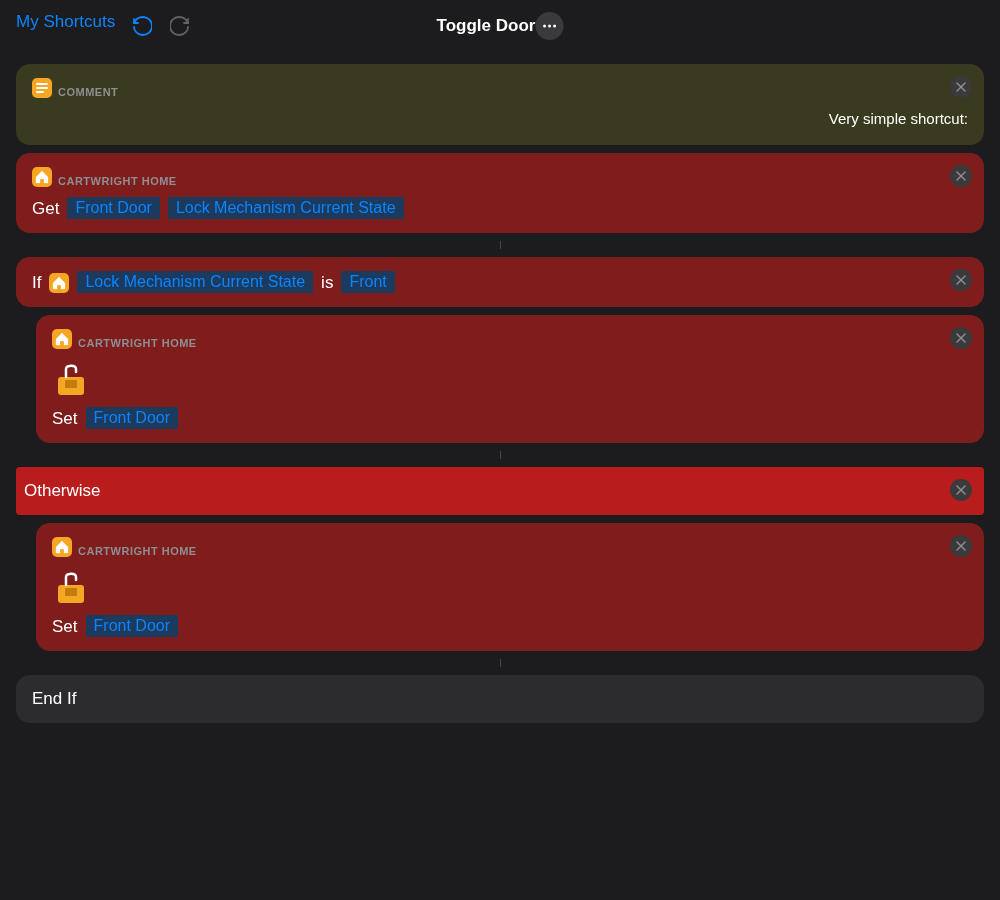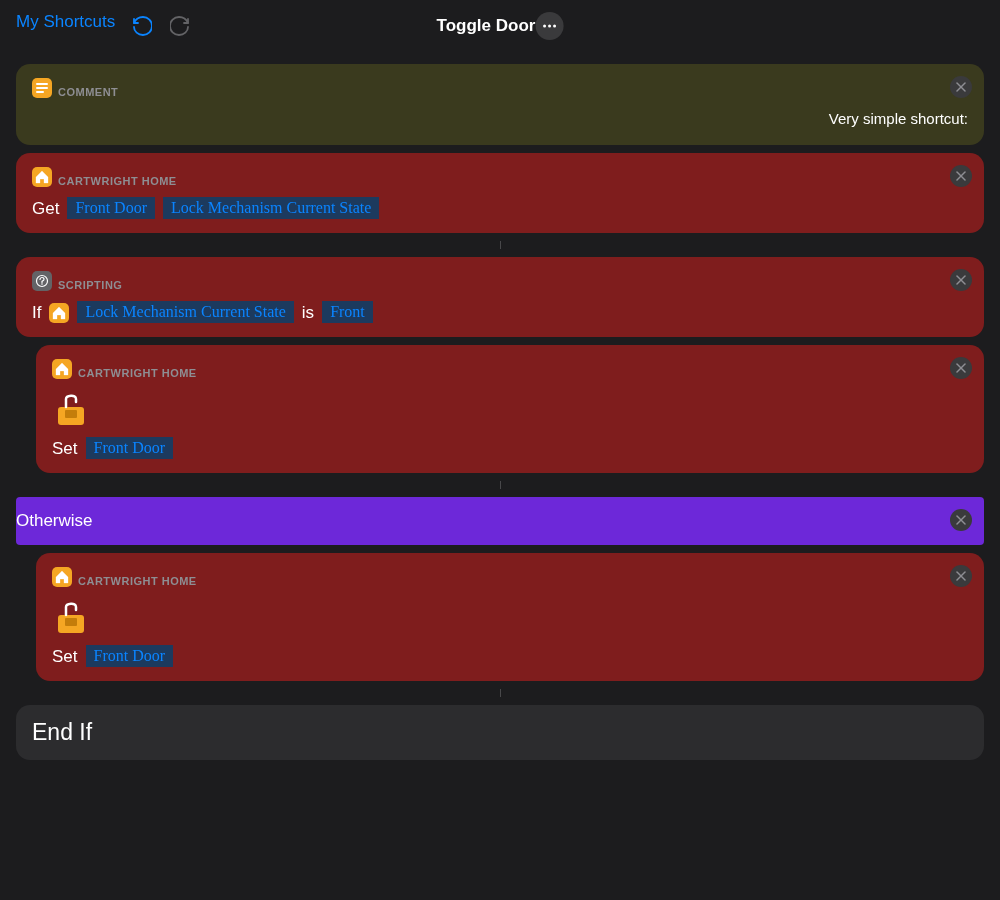--- a/index.html
+++ b/index.html
@@ -165,21 +165,20 @@
       align-items: flex-end;
       gap: 8px;
       flex-wrap: wrap;
     }
     .action-token {
       color: #0a84ff;
       background: #1c3a5e;
       padding: 2px 8px;
       border-radius: 0;
       font-size: 16px;
-      font-family: Liberation Serif, serif;
     }
 
     
     .connector {
       display: flex;
       justify-content: center;
       height: 8px;
     }
     .connector-line {
       width: 1px;
@@ -187,39 +186,39 @@
       background: #48484a;
     }
 
     
     .indented-card {
       margin-left: 20px;
     }
 
     
     .otherwise-card {
-      background: #6d28d9;
+      background: #b91c1c;
       border-radius: 4px;
-      padding: 14px 0;
+      padding: 14px 8px;
       position: relative;
     }
     .otherwise-text {
       font-size: 17px;
       color: #fff;
     }
 
     
     .endif-card {
       background: #2c2c2e;
       border-radius: 14px;
       padding: 14px 16px;
       position: relative;
     }
     .endif-text {
-      font-size: 23px;
+      font-size: 17px;
       color: #fff;
     }
 
     
     svg {
       display: block;
     }
   </style>
 </head>
 <body>
@@ -297,30 +296,20 @@
       <span class="action-token">Front Door</span>
       <span class="action-token">Lock Mechanism Current State</span>
     </div>
   </div>
 
   <div class="connector">
     <div class="connector-line"></div>
   </div>
 
   <div class="card action-card">
-    <div class="card-header">
-      <div class="scripting-icon">
-        <svg width="14" height="14" viewBox="0 0 14 14" fill="none">
-          <circle cx="7" cy="7" r="5.5" stroke="white" stroke-width="1.2" fill="none"></circle>
-          <path d="M5 5.5C5 4.4 6 3.5 7 3.5C8 3.5 9 4.2 9 5.2C9 6 8.4 6.6 7.7 6.9L7 7.3V8.5" stroke="white" stroke-width="1.2" stroke-linecap="round" fill="none"></path>
-          <circle cx="7" cy="10" r="0.8" fill="white"></circle>
-        </svg>
-      </div>
-      <span class="card-label">SCRIPTING</span>
-    </div>
     <div class="close-btn">
       <svg width="10" height="10" viewBox="0 0 10 10">
           <line x1="1" y1="1" x2="9" y2="9" stroke="#8e8e93" stroke-width="1.5" stroke-linecap="round"></line>
           <line x1="9" y1="1" x2="1" y2="9" stroke="#8e8e93" stroke-width="1.5" stroke-linecap="round"></line>
         </svg>
     </div>
     <div class="action-text">
       <span>If</span>
       <div class="home-icon" style="display:inline-flex; width:20px; height:20px;">
         <svg width="14" height="14" viewBox="0 0 14 14" fill="none">

